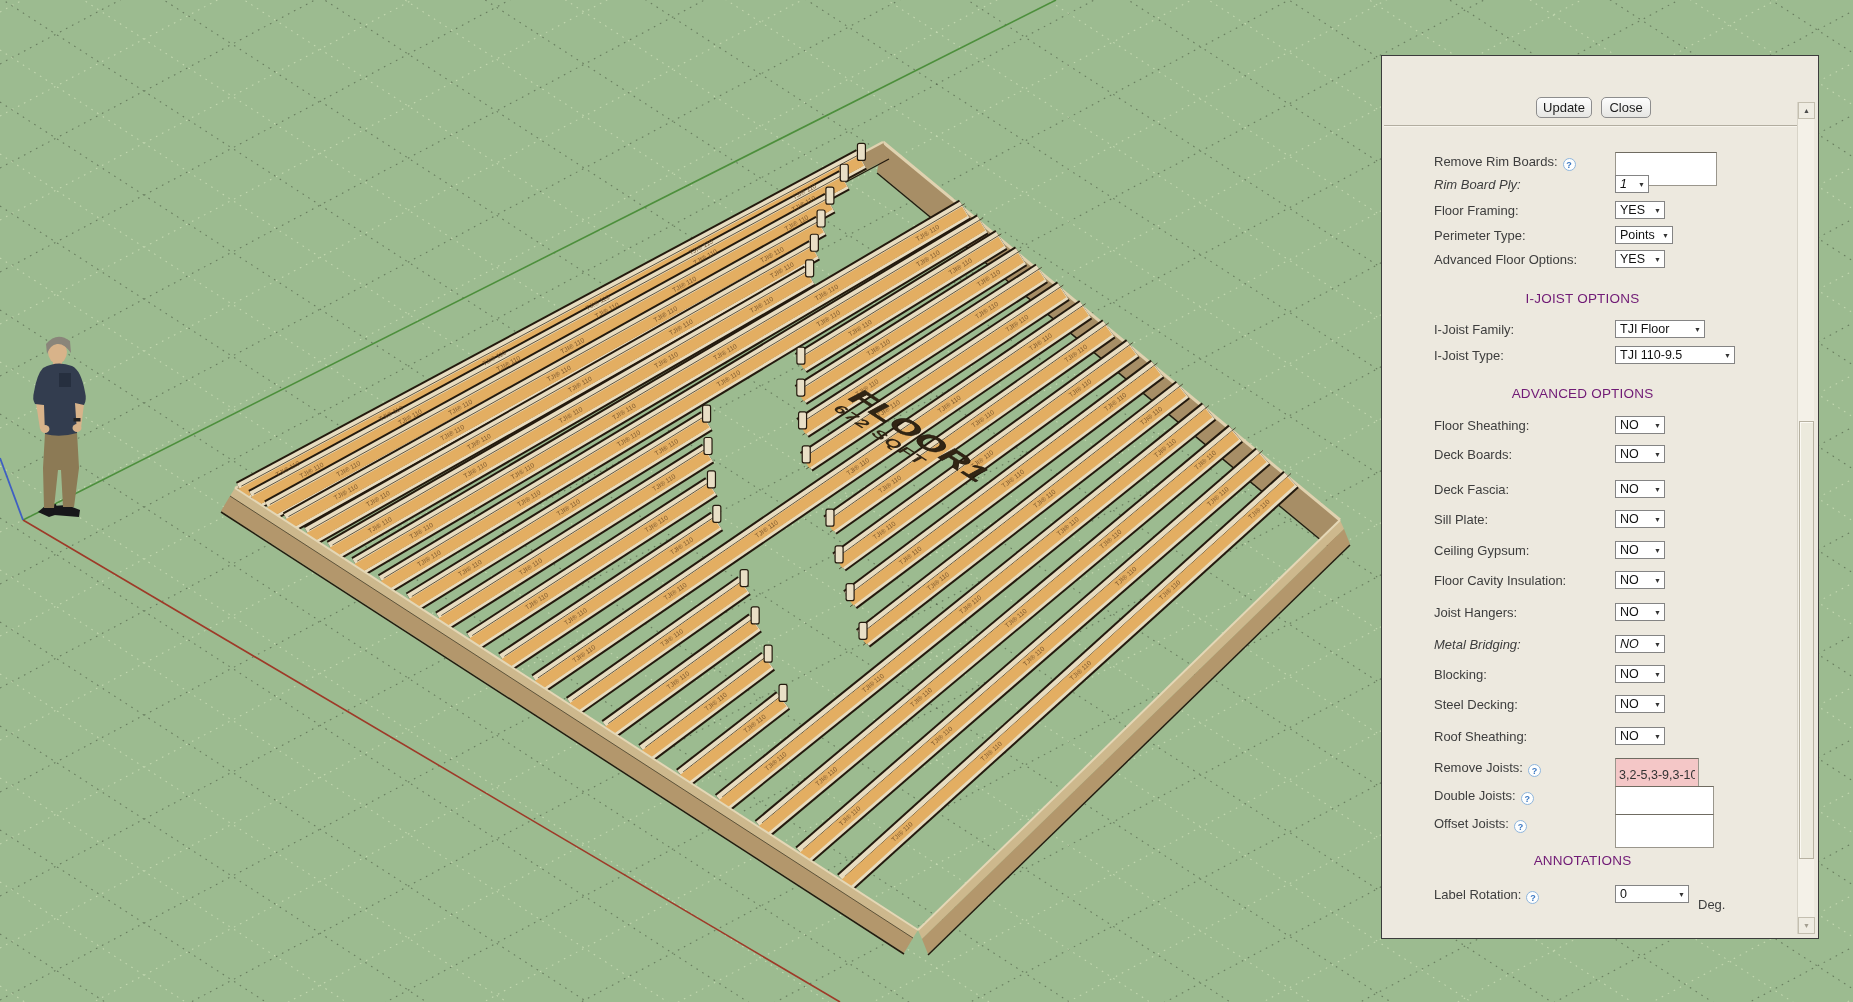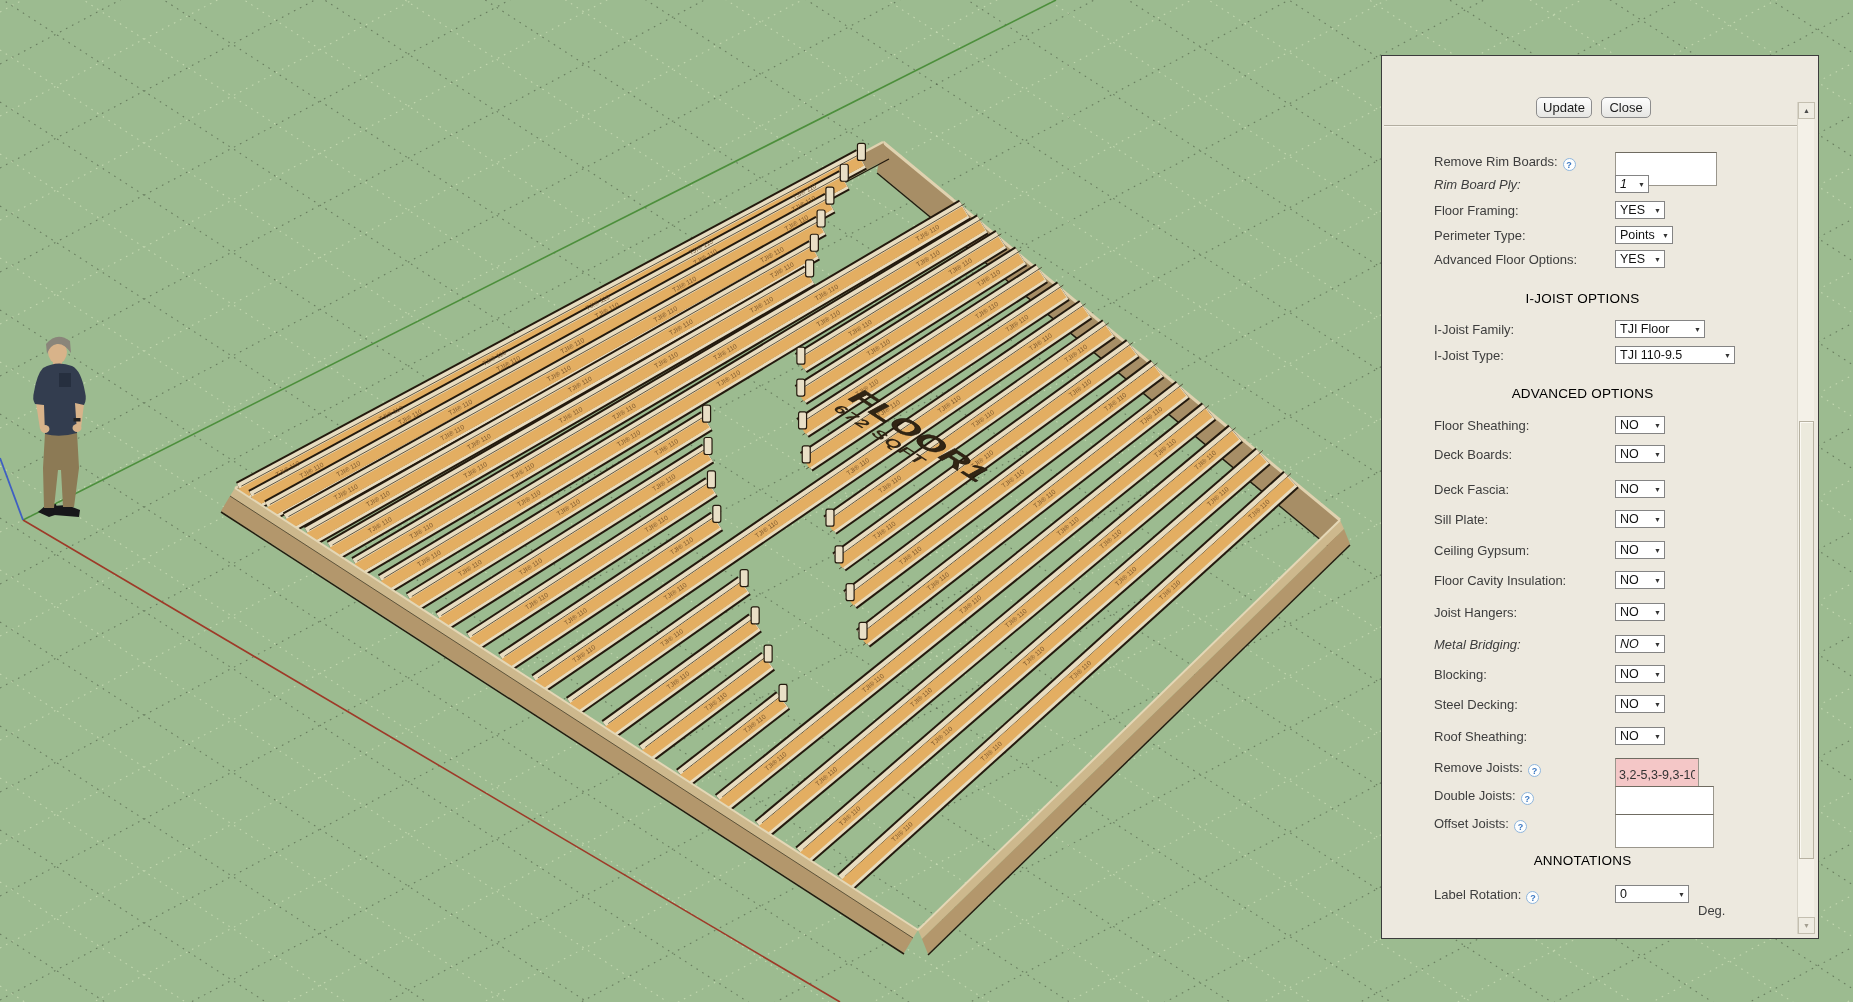--- a/index.html
+++ b/index.html
@@ -37,23 +37,23 @@
     background:#fdfefe;color:#3a77c2;font-size:9px;font-weight:bold;text-align:center;
     line-height:13px;margin-left:5px;vertical-align:-2px;box-sizing:border-box;}
   .sel{position:absolute;left:181px;top:0;height:18px;background:#fff;border:1px solid #848484;
     box-sizing:border-box;display:flex;align-items:center;font-size:12.5px;color:#111;
     padding:0 3px 0 4px;}
   .sel .arrow{margin-left:auto;font-size:7px;color:#333;padding-left:4px;}
   .tinput{position:absolute;left:181px;top:0;height:17px;border:1px solid #9a968c;
     border-top-color:#6f6b61;background:#fff;font-size:12.5px;color:#333;
     font-family:"Liberation Sans",sans-serif;box-sizing:border-box;padding:16px 3px;}
   .tinput.pink{background:#f4c7c7;}
-  .suffix{position:absolute;top:18px;white-space:nowrap;text-align:center;}
+  .suffix{position:absolute;top:12px;white-space:nowrap;text-align:center;}
   .sechdr{position:absolute;left:0;right:35px;text-align:center;font-size:13.5px;
-    color:#000000;letter-spacing:.2px;}
+    color:#701a75;letter-spacing:.2px;}
 
   
   #scrollbar{position:absolute;top:24px;right:2px;bottom:2px;width:17px;background:#f4f1e8;
     border-left:1px solid #d8d4c8;box-sizing:border-box;}
   .sb-btn{position:absolute;left:0;width:17px;height:17px;background:#efece2;
     border:1px solid #c4bfb0;box-sizing:border-box;display:flex;align-items:center;
     justify-content:center;font-size:7px;}
   #sb-up{top:0;color:#4a4a4a;}
   #sb-down{bottom:0;color:#a39e90;}
   #sb-thumb{position:absolute;left:1px;width:15px;top:319px;height:438px;background:#eceadd;

